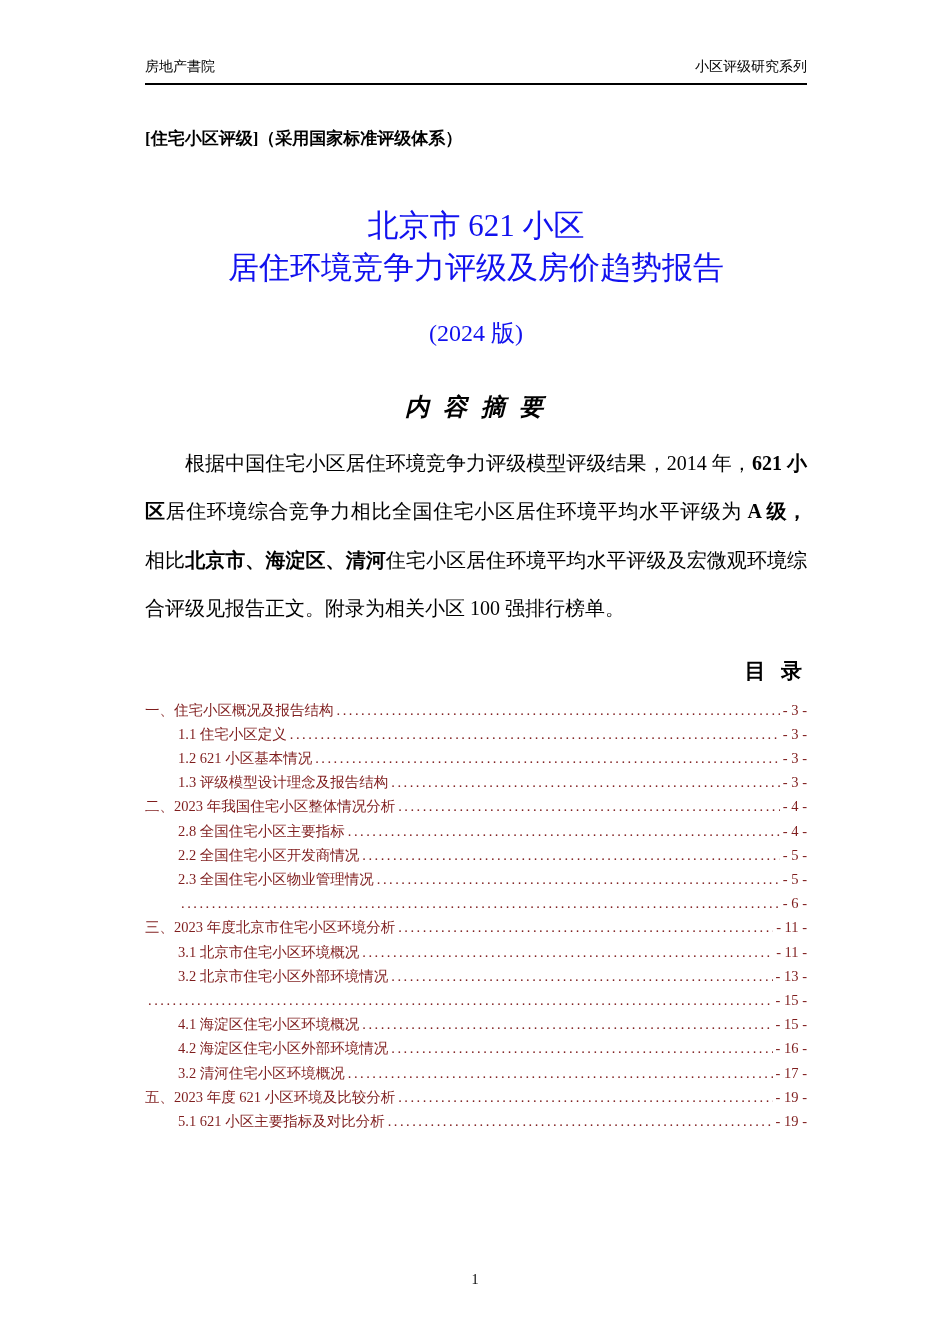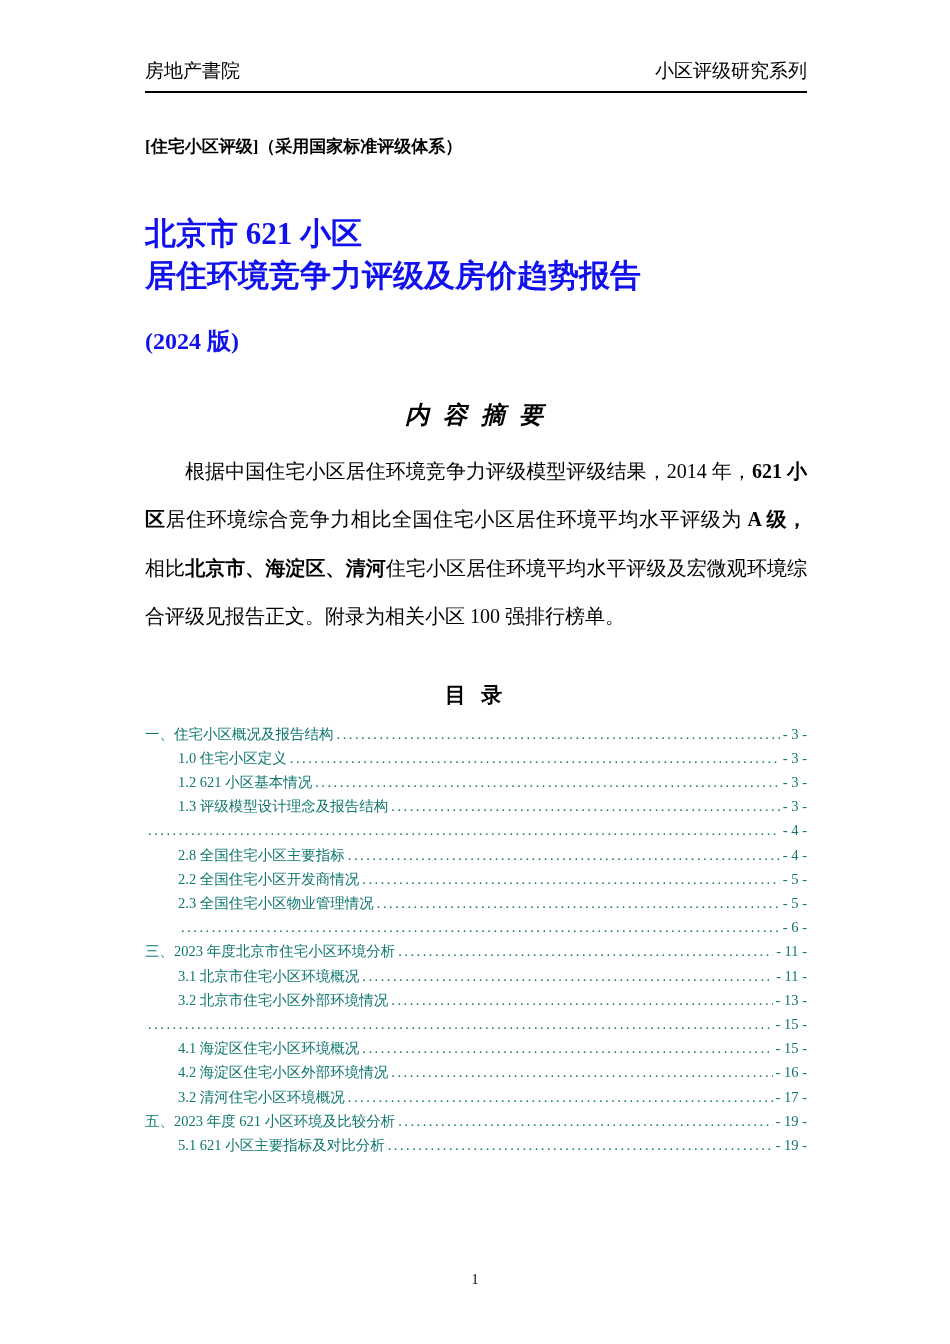--- a/index.html
+++ b/index.html
@@ -14,36 +14,36 @@
     height: 1344px;
     margin: 0 auto;
     background: #fff;
     padding: 58px 143px 0 145px;
     overflow: hidden;
   }
   .doc-header {
     display: flex;
     justify-content: space-between;
     align-items: flex-end;
-    font-size: 19px;
+    font-size: 14px;
     font-family: "Liberation Sans", sans-serif;
   }
   .header-rule {
     border-bottom: 2.5px solid #000;
     margin-top: 7px;
   }
   .subheader {
     margin-top: 42px;
     font-size: 17px;
     font-weight: bold;
   }
   .title-block {
-    text-align: left;
+    text-align: center;
     color: var(--title-color, #1111ee);
-    font-weight: bold;
+    font-weight: normal;
   }
   .title-line1 { margin-top: 55px; font-size: 31px; }
   .title-line2 { font-size: 31px; }
   .title-line3 { margin-top: 28px; font-size: 24px; }
   .summary-heading {
     margin-top: 42px;
     text-align: center;
     font-size: 24px;
     font-weight: bold;
     letter-spacing: 4px;
@@ -51,35 +51,35 @@
   }
   .summary-text {
     margin-top: 16px;
     font-size: 20px;
     line-height: 2.42;
     text-align: justify;
     text-indent: 2em;
   }
   .summary-text .seg-bold { font-weight: bold; }
   .toc-heading {
-    margin-top: 40px;
-    text-align: center;
+    margin-top: 24px;
+    text-align: right;
     font-size: 21px;
     font-weight: bold;
     letter-spacing: 5px;
   }
   .toc {
     margin-top: 13px;
     font-size: 14.5px;
   }
   .toc-row {
     display: flex;
     align-items: baseline;
     line-height: 24.2px;
-    color: #0f766e;
+    color: #7f1d1d;
     text-decoration: none;
   }
   .toc-row.level-1 { padding-left: 33px; }
   .toc-label { white-space: nowrap; }
   .toc-leader {
     flex: 1;
     overflow: hidden;
     white-space: nowrap;
     letter-spacing: 2.5px;
     margin: 0 3px;
@@ -119,35 +119,36 @@
 
   <div class="toc-heading">目 录</div>
 
   <div class="toc" id="toc-list">
       <div class="toc-row level-0">
         <span class="toc-label">一、住宅小区概况及报告结构</span>
         <span class="toc-leader">....................................................................................................................................................................................................................................................................</span>
         <span class="toc-page">- 3 -</span>
       </div>
       <div class="toc-row level-1">
-        <span class="toc-label">1.0 住宅小区定义</span>
+        <span class="toc-label">1.1 住宅小区定义</span>
         <span class="toc-leader">....................................................................................................................................................................................................................................................................</span>
         <span class="toc-page">- 3 -</span>
       </div>
       <div class="toc-row level-1">
         <span class="toc-label">1.2 621 小区基本情况</span>
         <span class="toc-leader">....................................................................................................................................................................................................................................................................</span>
         <span class="toc-page">- 3 -</span>
       </div>
       <div class="toc-row level-1">
         <span class="toc-label">1.3 评级模型设计理念及报告结构</span>
         <span class="toc-leader">....................................................................................................................................................................................................................................................................</span>
         <span class="toc-page">- 3 -</span>
       </div>
       <div class="toc-row level-0">
+        <span class="toc-label">二、2023 年我国住宅小区整体情况分析</span>
         <span class="toc-leader">....................................................................................................................................................................................................................................................................</span>
         <span class="toc-page">- 4 -</span>
       </div>
       <div class="toc-row level-1">
         <span class="toc-label">2.8 全国住宅小区主要指标</span>
         <span class="toc-leader">....................................................................................................................................................................................................................................................................</span>
         <span class="toc-page">- 4 -</span>
       </div>
       <div class="toc-row level-1">
         <span class="toc-label">2.2 全国住宅小区开发商情况</span>

